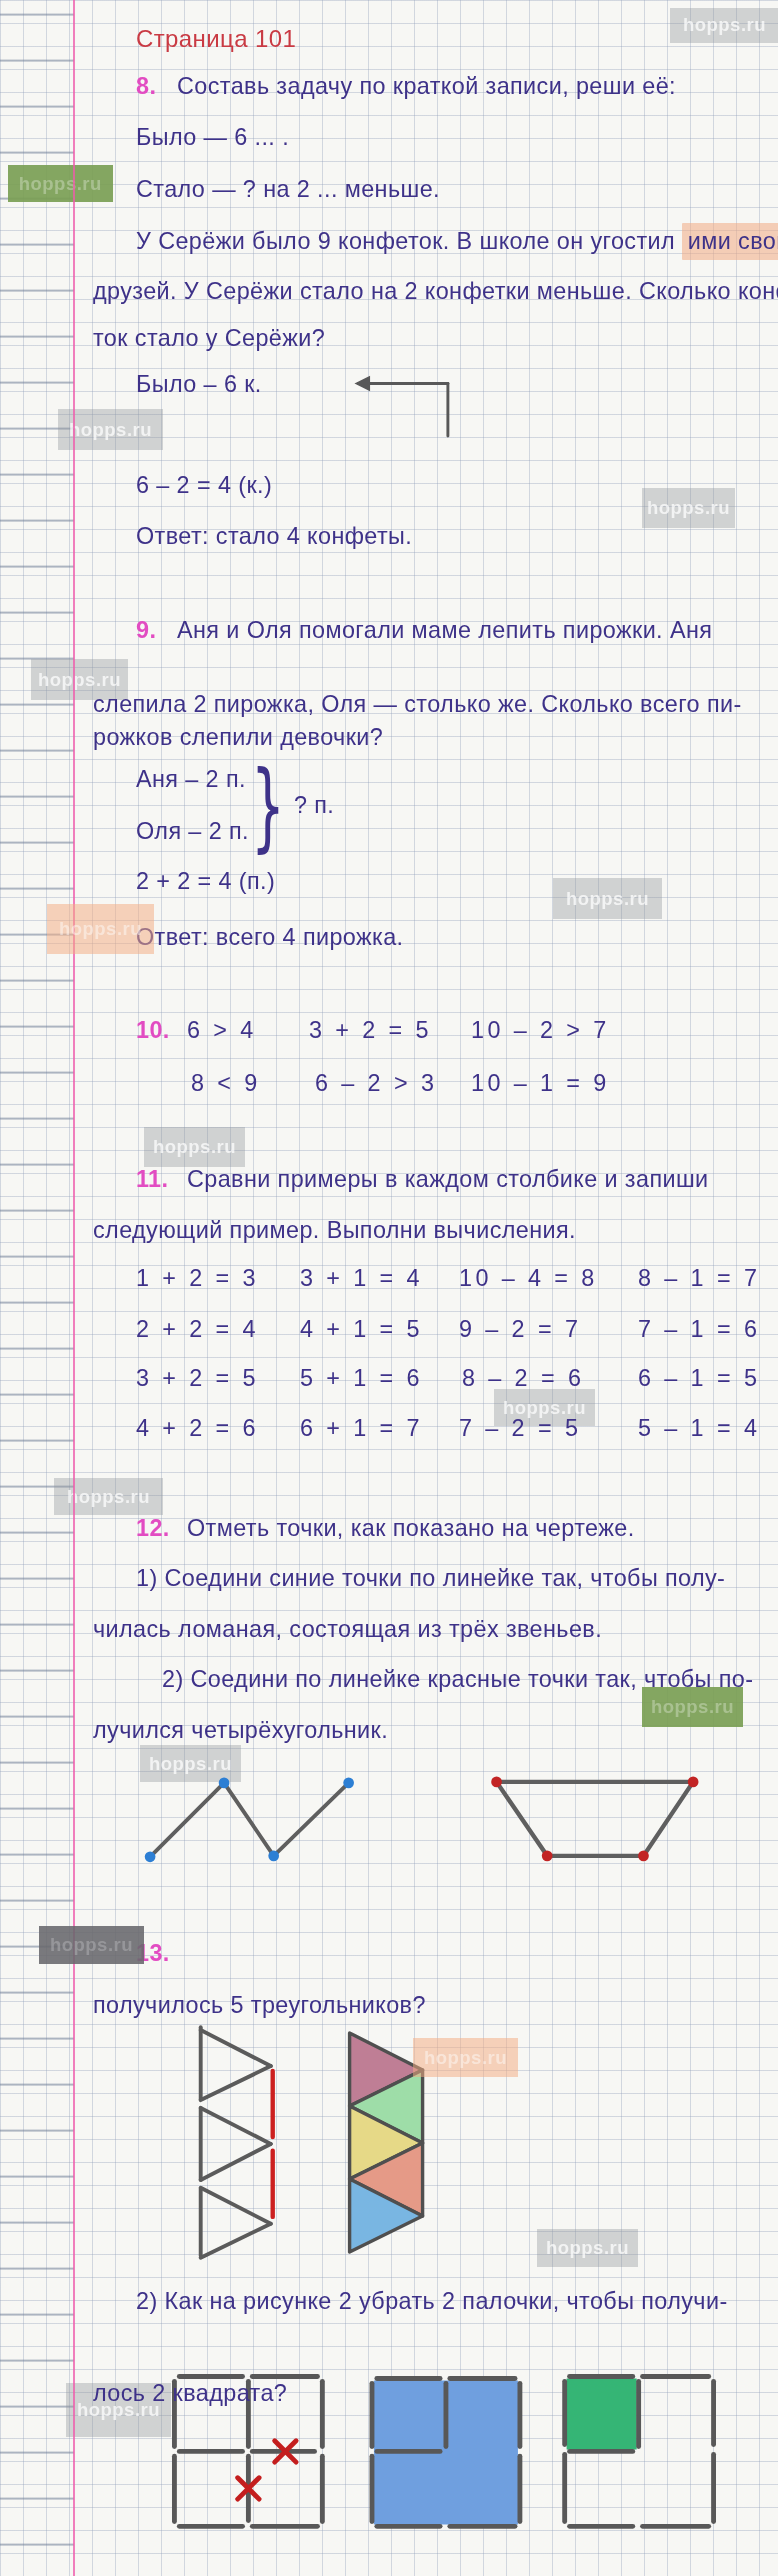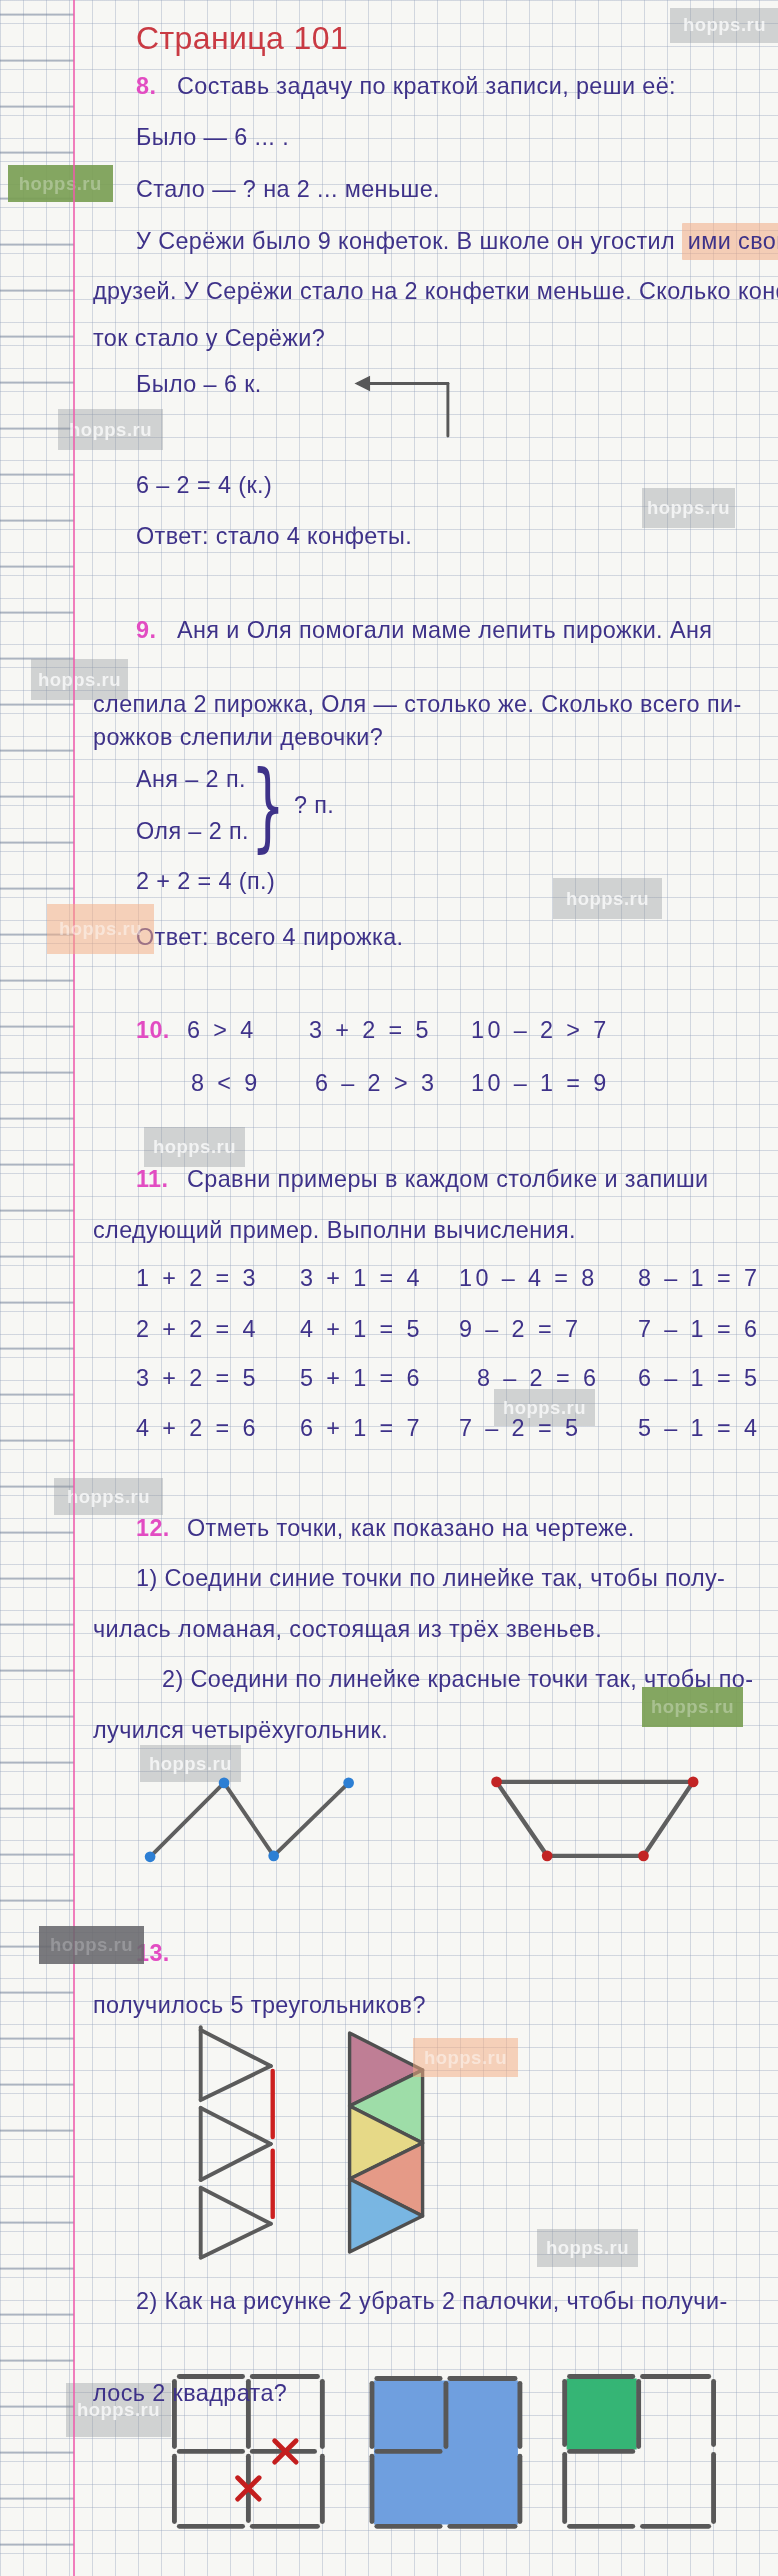--- a/index.html
+++ b/index.html
@@ -21,21 +21,21 @@
   }
   .margin-line{
     position:absolute;left:73px;top:0;width:2.4px;height:100%;
     background:rgba(238,92,172,0.78);z-index:2;
   }
   .txt{
     position:absolute;z-index:3;white-space:nowrap;
     font-size:23.4px;line-height:29px;letter-spacing:0.4px;
     color:#3e3289;
   }
-  .title{color:#c93a43;font-size:32px;}
+  .title{color:#c93a43;font-size:24px;}
   .tasknum{color:#e24cc2;font-weight:bold;}
   .eq{letter-spacing:3.4px;}
   .brace{
     position:absolute;z-index:3;color:#3e3289;
     font-family:"DejaVu Sans",sans-serif;font-size:97px;line-height:97px;
     transform:scaleX(0.55);transform-origin:left center;font-weight:normal;
   }
   .hl-orange{
     background:rgba(243,172,131,0.55);
     padding:4.9px 5.8px 5.8px 5.8px;border-radius:1px;
@@ -171,21 +171,21 @@
   <span class="txt eq" style="left:136px;top:1264px;">1 + 2 = 3</span>
   <span class="txt eq" style="left:300px;top:1264px;">3 + 1 = 4</span>
   <span class="txt eq" style="left:459px;top:1264px;">10 – 4 = 8</span>
   <span class="txt eq" style="left:638px;top:1264px;">8 – 1 = 7</span>
   <span class="txt eq" style="left:136px;top:1315px;">2 + 2 = 4</span>
   <span class="txt eq" style="left:300px;top:1315px;">4 + 1 = 5</span>
   <span class="txt eq" style="left:459px;top:1315px;">9 – 2 = 7</span>
   <span class="txt eq" style="left:638px;top:1315px;">7 – 1 = 6</span>
   <span class="txt eq" style="left:136px;top:1364px;">3 + 2 = 5</span>
   <span class="txt eq" style="left:300px;top:1364px;">5 + 1 = 6</span>
-  <span class="txt eq" style="left:477px;top:1364px;">8 – 2 = 6</span>
+  <span class="txt eq" style="left:462px;top:1364px;">8 – 2 = 6</span>
   <span class="txt eq" style="left:638px;top:1364px;">6 – 1 = 5</span>
   <span class="txt eq" style="left:136px;top:1414px;">4 + 2 = 6</span>
   <span class="txt eq" style="left:300px;top:1414px;">6 + 1 = 7</span>
   <span class="txt eq" style="left:459px;top:1414px;">7 – 2 = 5</span>
   <span class="txt eq" style="left:638px;top:1414px;">5 – 1 = 4</span>
 
   <span class="txt tasknum" style="left:136px;top:1514px;">12.</span>
   <span class="txt" style="left:187px;top:1514px;">Отметь точки, как показано на чертеже.</span>
   <span class="txt" style="left:136px;top:1564px;">1) Соедини синие точки по линейке так, чтобы полу-</span>
   <span class="txt" style="left:93px;top:1615px;">чилась ломаная, состоящая из трёх звеньев.</span>

